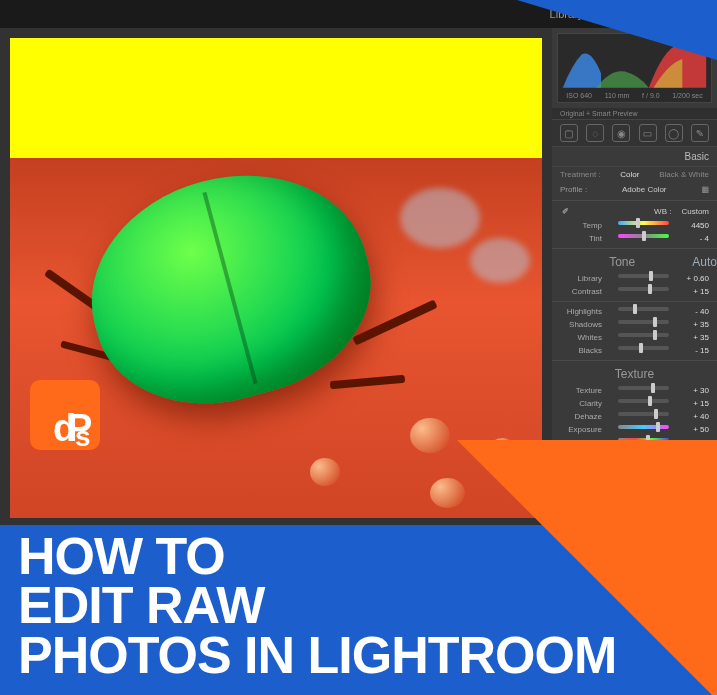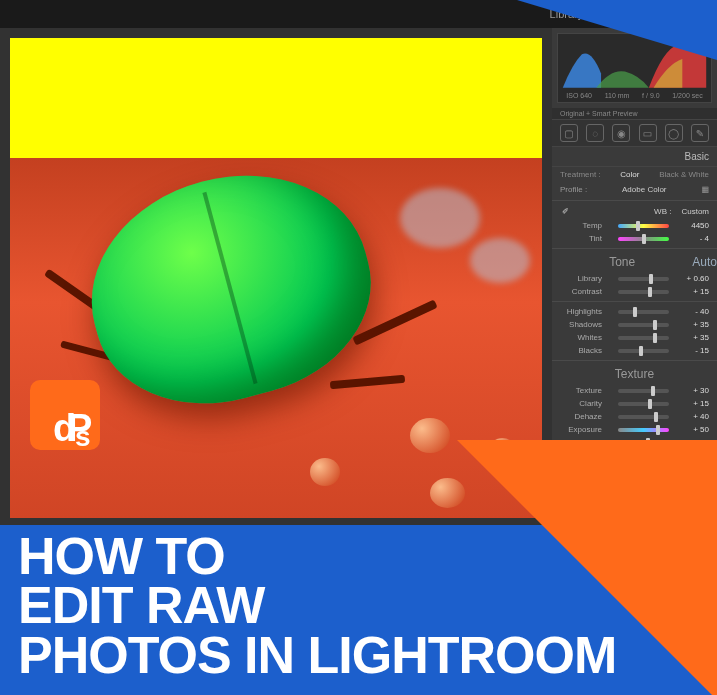--- a/index.html
+++ b/index.html
@@ -35,21 +35,21 @@
 .preview-label{font-size:7px;color:#888;padding:2px 8px;background:#2f2f2f}
 .tool-row{display:flex;justify-content:space-around;padding:4px;background:#333;border-top:1px solid #444;border-bottom:1px solid #444}
 .tool-row span{width:18px;height:18px;border:1px solid #666;border-radius:3px;display:flex;align-items:center;justify-content:center;color:#888;font-size:10px}
 .panel-header{display:flex;justify-content:flex-end;padding:4px 8px;color:#9ab;font-size:10px;border-bottom:1px solid #444}
 .panel-header .lbl{color:#bbb}
 .treatment{display:flex;justify-content:space-between;padding:3px 8px;font-size:8px;color:#888}
 .treatment .sel{color:#ddd}
 .profile-row{display:flex;justify-content:space-between;padding:3px 8px;font-size:8px;color:#999;align-items:center}
 .profile-row .val{color:#ccc}
 .wb-row{display:flex;justify-content:flex-end;padding:3px 8px;font-size:8px;gap:10px}
-.slider-row{display:flex;align-items:center;padding:2px 8px;gap:16px}
+.slider-row{display:flex;align-items:flex-start;padding:2px 8px;gap:16px}
 .slider-row .slabel{width:42px;text-align:right;font-size:8px;color:#aaa}
 .slider-row .strack{flex:1;height:4px;background:#555;position:relative;border-radius:2px}
 .slider-row .strack.rainbow{background:linear-gradient(90deg,#4af,#ff4,#f44)}
 .slider-row .strack.green{background:linear-gradient(90deg,#f4f,#888,#4f4)}
 .slider-row .strack.vib{background:linear-gradient(90deg,#888,#4cf,#f4f)}
 .slider-row .strack.sat{background:linear-gradient(90deg,#888,#f44,#4f4,#44f)}
 .slider-row .sthumb{position:absolute;width:4px;height:10px;background:#ccc;top:-3px;border-radius:1px}
 .slider-row .sval{width:24px;text-align:right;font-size:8px;color:#ddd}
 .section-mini{text-align:center;font-size:12px;color:#999;padding:3px 0}
 .section-mini .auto{float:right;color:#9ab}

